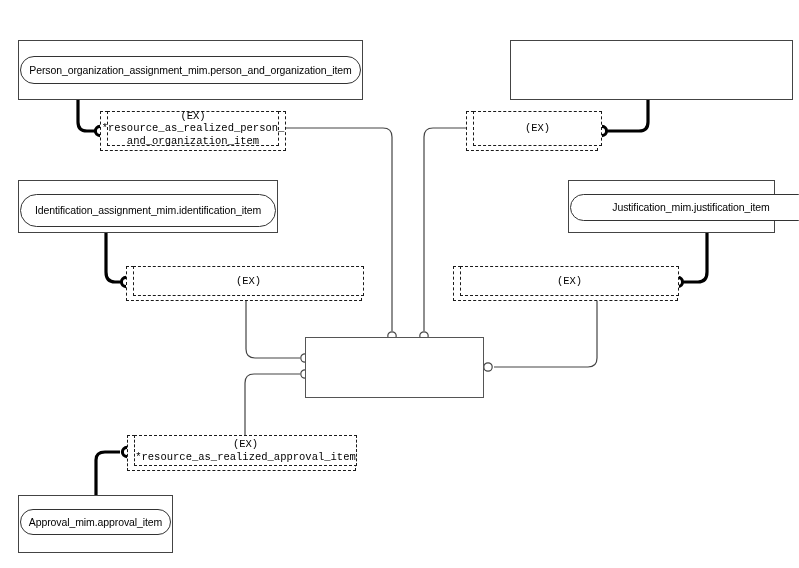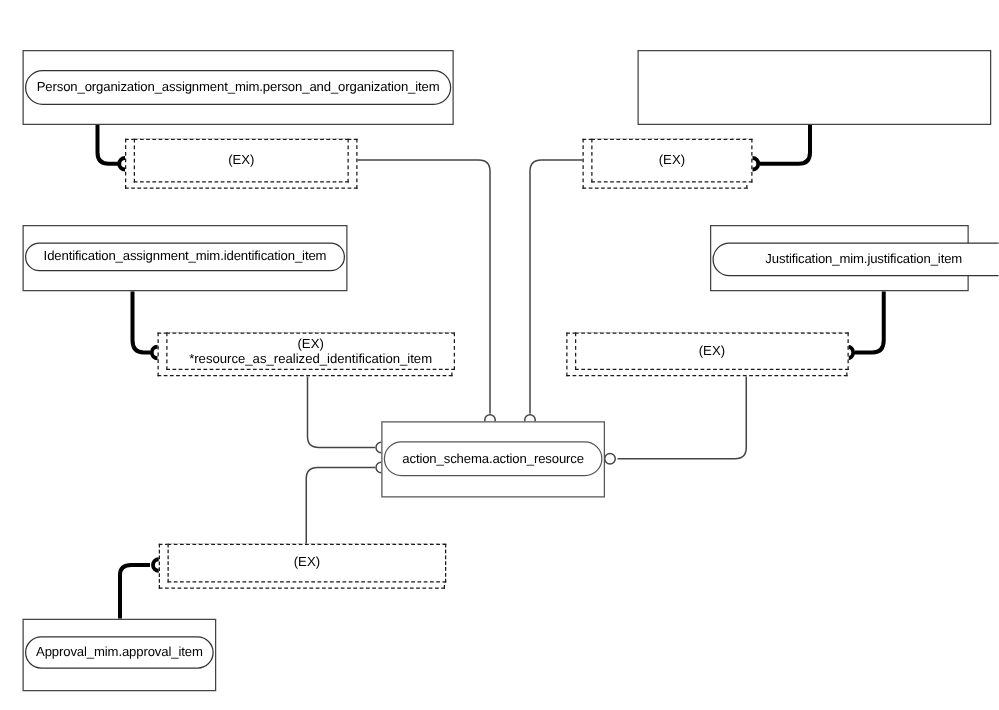--- a/index.html
+++ b/index.html
@@ -60,20 +60,21 @@
   .ex-inner {
     position: absolute;
     box-sizing: border-box;
     border: 1.3px dashed #1a1a1a;
     background: #ffffff;
     display: flex;
     flex-direction: column;
     align-items: center;
     justify-content: center;
     text-align: center;
+    font-family: Liberation Mono, monospace;
   }
   .ex-tag {
     font-size: 10.5px;
     color: #000000;
     line-height: 1.18;
   }
   .ex-name {
     font-size: 10.5px;
     color: #000000;
     line-height: 1.18;
@@ -141,60 +142,59 @@
   </div>
   <div class="entity-capsule" style="left:20px; top:56px; width:341px; height:28px;">
     <span class="entity-label">Person_organization_assignment_mim.person_and_organization_item</span>
   </div>
 
   <div class="entity-box" style="left:510px; top:40px; width:283px; height:60px;">
   </div>
 
   <div class="entity-box" style="left:18px; top:180px; width:260px; height:53px;">
   </div>
-  <div class="entity-capsule" style="left:20px; top:194px; width:256px; height:23px;justify-content:center;">
+  <div class="entity-capsule" style="left:20px; top:194px; width:256px; height:33px;justify-content:center;">
     <span class="entity-label">Identification_assignment_mim.identification_item</span>
   </div>
 
   <div class="entity-box" style="left:568px; top:180px; width:207px; height:53px;">
   </div>
   <div class="entity-capsule" style="left:570px; top:194px; width:242px; height:27px;">
     <span class="entity-label">Justification_mim.justification_item</span>
   </div>
 
   <div class="entity-box" style="left:18px; top:495px; width:155px; height:58px;">
   </div>
   <div class="entity-capsule" style="left:20px; top:509px; width:151px; height:26px;justify-content:center;">
     <span class="entity-label">Approval_mim.approval_item</span>
   </div>
 
   <div class="ex-outer" style="left:100px; top:111px; width:186px; height:40px;"></div>
   <div class="ex-inner" style="left:107px; top:111px; width:172px; height:35px;">
     <span class="ex-tag">(EX)</span>
+    <span class="ex-name">*resource_as_realized_person_
+and_organization_item</span>
   </div>
 
   <div class="ex-outer" style="left:466px; top:111px; width:132px; height:40px;"></div>
   <div class="ex-inner" style="left:473px; top:111px; width:129px; height:35px;">
     <span class="ex-tag">(EX)</span>
   </div>
 
   <div class="ex-outer" style="left:126px; top:266px; width:236px; height:35px;"></div>
   <div class="ex-inner" style="left:133px; top:266px; width:231px; height:30px;">
     <span class="ex-tag">(EX)</span>
-    <span class="ex-name">*resource_as_realized_identification_item</span>
   </div>
 
   <div class="ex-outer" style="left:453px; top:266px; width:225px; height:35px;"></div>
   <div class="ex-inner" style="left:460px; top:266px; width:219px; height:30px;">
     <span class="ex-tag">(EX)</span>
   </div>
 
   <div class="ex-outer" style="left:127px; top:435px; width:229px; height:36px;"></div>
   <div class="ex-inner" style="left:134px; top:435px; width:223px; height:31px;">
     <span class="ex-tag">(EX)</span>
+    <span class="ex-name">*resource_as_realized_approval_item</span>
   </div>
 
   <div class="center-box" style="left:305px; top:337px; width:179px; height:61px;"></div>
-  <div class="center-capsule" style="left:307px; top:353px; width:175px; height:28px;">
-    <span class="entity-label">action_schema.action_resource</span>
-  </div>
 
 </div>
 
 </body></html>

